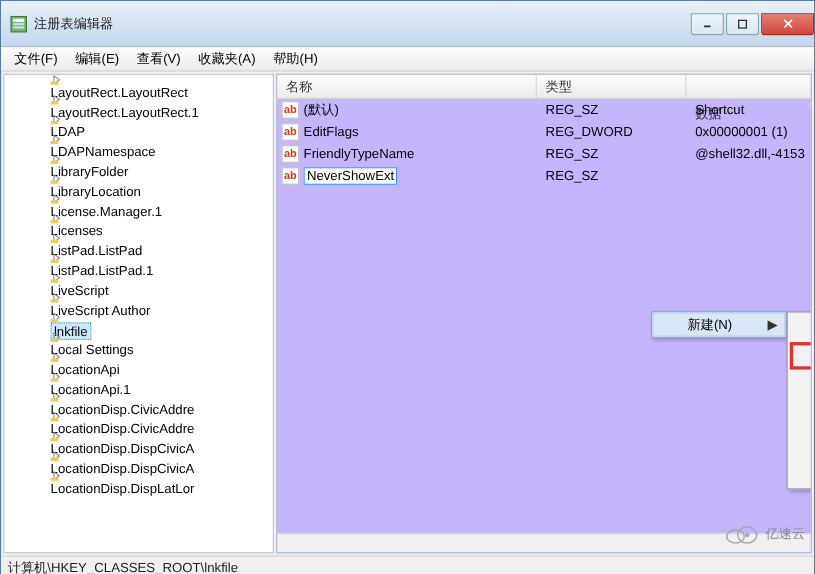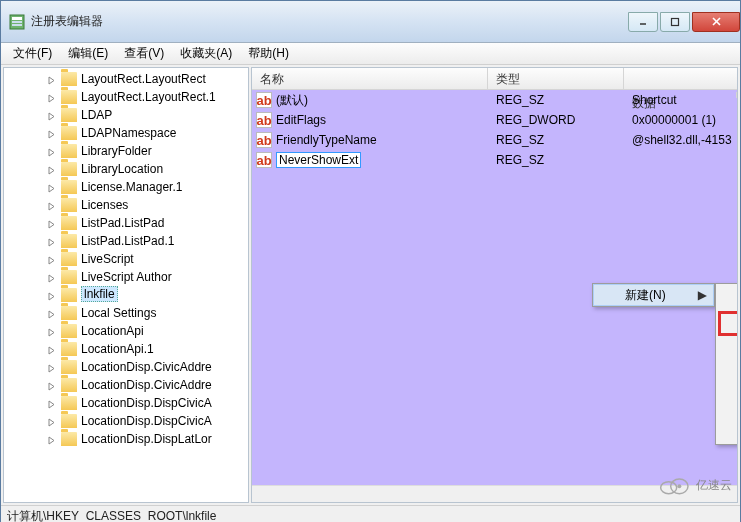--- a/index.html
+++ b/index.html
@@ -14,40 +14,40 @@
     .win-btn { width: 30px; height: 20px; display: flex; align-items: center; justify-content: center; border: 1px solid #8aa; border-radius: 0 0 3px 3px; margin-left: 2px; background: linear-gradient(to bottom, #eef6fb, #d5e8f5); }
     .win-btn.close { width: 48px; background: linear-gradient(to bottom, #e67e73, #d1463b); border-color: #a03020; color: #fff; }
     
     .menubar { height: 22px; background: linear-gradient(to bottom, #fdfdfd, #ececec); border-bottom: 1px solid #d0d0d0; display: flex; align-items: flex-end; padding: 0 4px; }
     .menubar .menu-item { padding: 2px 8px; cursor: default; }
     
     .content { display: flex; height: 440px; }
     
     .tree-pane { width: 246px; background: #fff; border: 1px solid #b8c4d0; margin: 2px; overflow: hidden; position: relative; }
     .tree-scroll { overflow-y: scroll; overflow-x: scroll; height: 100%; }
-    .tree-item { display: flex; align-items: flex-end; height: 18px; white-space: nowrap; padding-left: 42px; cursor: default; }
+    .tree-item { display: flex; align-items: flex-start; height: 18px; white-space: nowrap; padding-left: 42px; cursor: default; flex-direction: column; }
     .tree-expand { width: 11px; height: 11px; margin-right: 4px; color: #777; display: inline-flex; align-items: center; justify-content: center; }
     .tree-folder-icon { width: 16px; height: 14px; margin-right: 4px; display: inline-block; background: linear-gradient(to bottom, #fce9a8 0%, #f5c855 100%); border-radius: 1px 1px 0 0; position: relative; }
     .tree-folder-icon::before { content: ""; position: absolute; top: -3px; left: 0; width: 7px; height: 3px; background: #f5c855; border-radius: 1px 1px 0 0; }
     .tree-label { color: #000; }
     .tree-item.selected .tree-label { background: #cde8ff; border: 1px dotted #5a9; padding: 0 2px; }
     
     .list-pane { flex: 1; background: #c4b5fd; border: 1px solid #b8c4d0; margin: 2px 2px 2px 0; position: relative; overflow: hidden; }
     .list-header { display: flex; height: 22px; background: linear-gradient(to bottom, #fdfdfd, #ececec); border-bottom: 1px solid #d5d5d5; }
     .list-header .col { padding: 3px 8px; border-right: 1px solid #d5d5d5; color: #333; }
     .col-name { width: 236px; }
     .col-type { width: 136px; }
     .col-data { flex: 1; margin-top: 24px; }
     
     .list-body { }
     .list-row { display: flex; height: 20px; align-items: center; }
     .cell-name { width: 236px; display: flex; align-items: center; padding-left: 4px; }
     .cell-type { width: 136px; padding-left: 8px; }
     .cell-data { flex: 1; padding-left: 8px; }
-    .reg-icon { width: 16px; height: 16px; margin-right: 4px; border: 1px solid #bbb; background: #fff; display: inline-flex; align-items: center; justify-content: center; font-size: 13px; color: #d13b1c; font-weight: bold; }
+    .reg-icon { width: 16px; height: 16px; margin-right: 4px; border: 1px solid #bbb; background: #fff; display: inline-flex; align-items: center; justify-content: center; font-size: 10px; color: #d13b1c; font-weight: bold; }
     .list-row.editing .name-text { border: 1px solid #3399ff; background: #fff; padding: 0 2px; }
     
     .context-menu { position: absolute; background: linear-gradient(to right, #f2f2f2 0, #f2f2f2 26px, #fff 26px, #fff 100%); border: 1px solid #9c9c9c; box-shadow: 2px 2px 4px rgba(0,0,0,0.25); }
     .cm-item { height: 22px; display: flex; align-items: center; padding: 0 20px 0 32px; position: relative; cursor: default; }
     .cm-item.hover, .cm-item:hover { background: #d8e6f5; border: 1px solid #aecff7; padding: 0 19px 0 31px; }
     .cm-item .arrow { position: absolute; right: 6px; color: #333; }
     .cm1 { left: 340px; top: 215px; width: 123px; }
     .cm2 { left: 463px; top: 215px; width: 230px; }
     .cm-highlight { position: absolute; border: 3px solid #e03030; left: 466px; top: 243px; width: 224px; height: 25px; pointer-events: none; }
     

